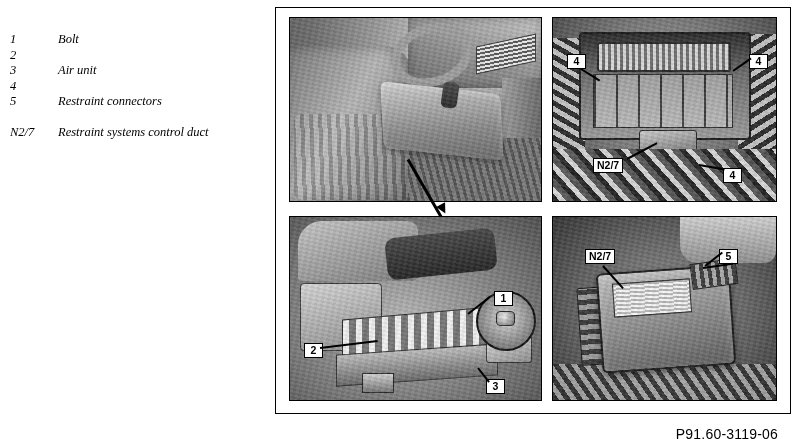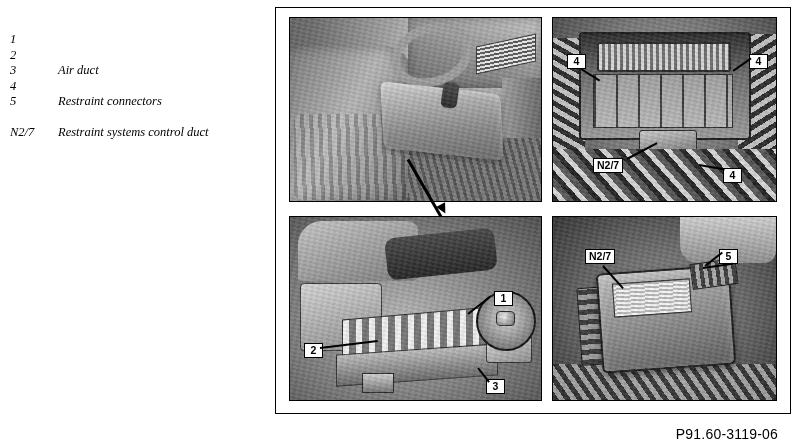--- a/index.html
+++ b/index.html
@@ -337,27 +337,28 @@
 </style>
 </head>
 <body>
 
 <div class="page">
 
   <div class="legend">
 
     <div class="legend-row">
       <div class="legend-key">1</div>
+      <div class="legend-val">Bolt</div>
     </div>
     <div class="legend-row">
       <div class="legend-key">2</div>
     </div>
     <div class="legend-row">
       <div class="legend-key">3</div>
-      <div class="legend-val">Air duct</div>
+      <div class="legend-val">Air unit</div>
     </div>
     <div class="legend-row">
       <div class="legend-key">4</div>
     </div>
     <div class="legend-row">
       <div class="legend-key">5</div>
       <div class="legend-val">Restraint connectors</div>
     </div>
 
     <div class="legend-gap"></div>

